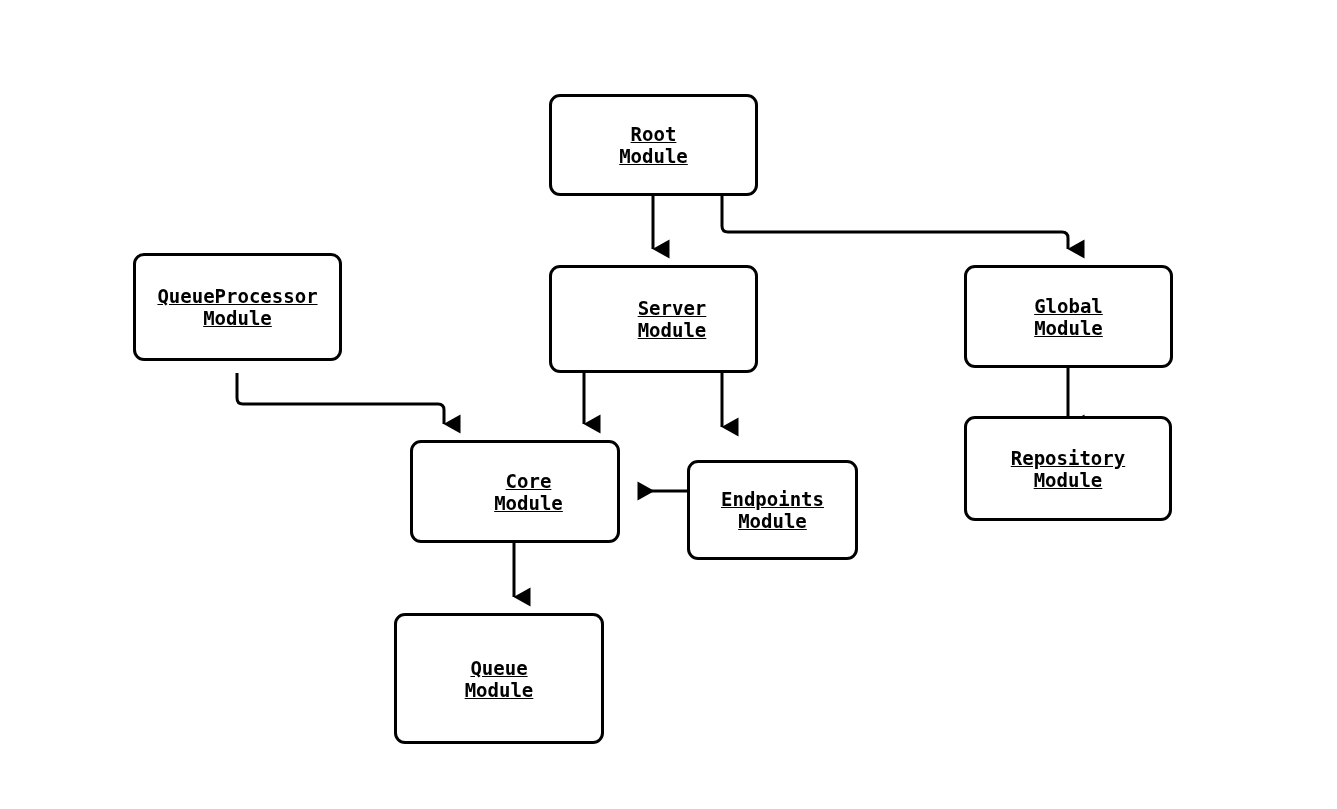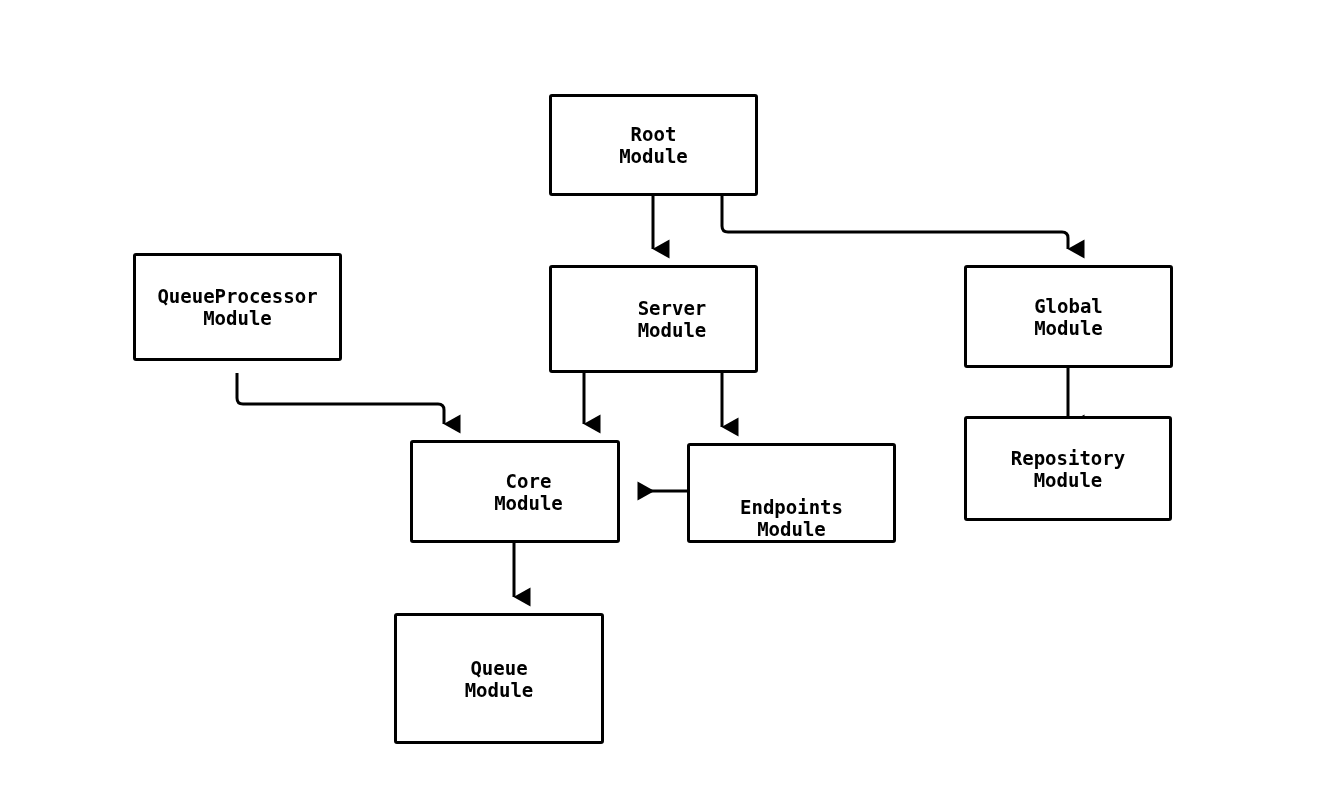--- a/index.html
+++ b/index.html
@@ -22,26 +22,27 @@
     top: 0;
     width: 1337px;
     height: 809px;
     pointer-events: none;
   }
   .node {
     position: absolute;
     box-sizing: border-box;
     background: #ffffff;
     border: 3px solid #000000;
-    border-radius: 3px;
+    border-radius: 11px;
     display: flex;
     flex-direction: column;
     align-items: center;
     justify-content: center;
     z-index: 2;
+    text-decoration: underline;
   }
   .node-label {
     font-family: "DejaVu Sans Mono", "Liberation Mono", monospace;
     font-size: 19px;
     font-weight: bold;
     line-height: 22px;
     color: #000000;
     text-align: center;
     white-space: pre;
     letter-spacing: 0px;
@@ -87,21 +88,21 @@
         <div class="node-label">Module</div>
       </div>
       <div class="node" style="left: 964px; top: 265px; width: 209px; height: 103px; border-color: rgb(0, 0, 0); border-width: 3px;">
         <div class="node-label">Global</div>
         <div class="node-label">Module</div>
       </div>
       <div class="node" style="left: 410px; top: 440px; width: 210px; height: 103px; border-color: rgb(0, 0, 0); border-width: 3px; padding-left: 27px;">
         <div class="node-label">Core</div>
         <div class="node-label">Module</div>
       </div>
-      <div class="node" style="left: 687px; top: 443px; width: 209px; height: 100px; border-color: rgb(0, 0, 0); border-width: 3px; justify-content: flex-end;">
+      <div class="node" style="left: 687px; top: 460px; width: 171px; height: 100px; border-color: rgb(0, 0, 0); border-width: 3px;">
         <div class="node-label">Endpoints</div>
         <div class="node-label">Module</div>
       </div>
       <div class="node" style="left: 964px; top: 416px; width: 208px; height: 105px; border-color: rgb(0, 0, 0); border-width: 3px;">
         <div class="node-label">Repository</div>
         <div class="node-label">Module</div>
       </div>
       <div class="node" style="left: 394px; top: 613px; width: 210px; height: 131px; border-color: rgb(0, 0, 0); border-width: 3px;">
         <div class="node-label">Queue</div>
         <div class="node-label">Module</div>

